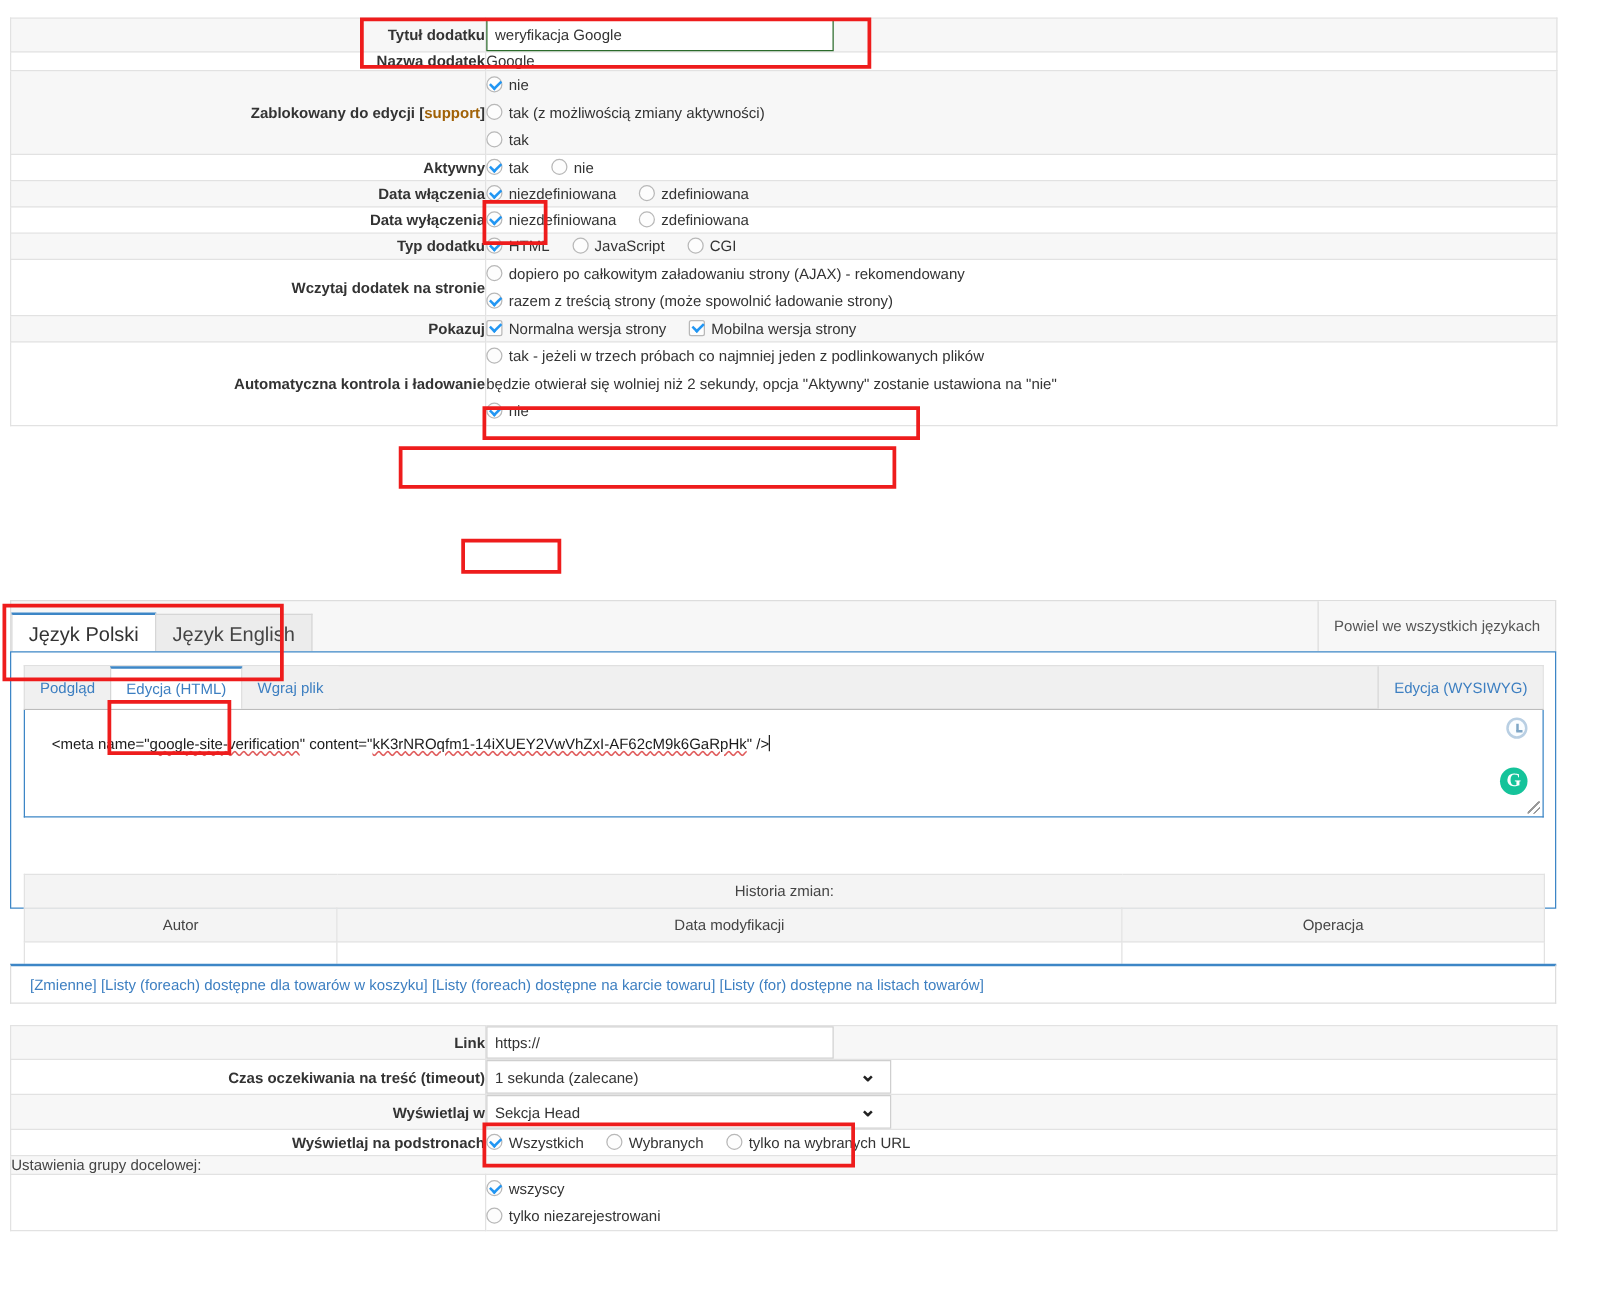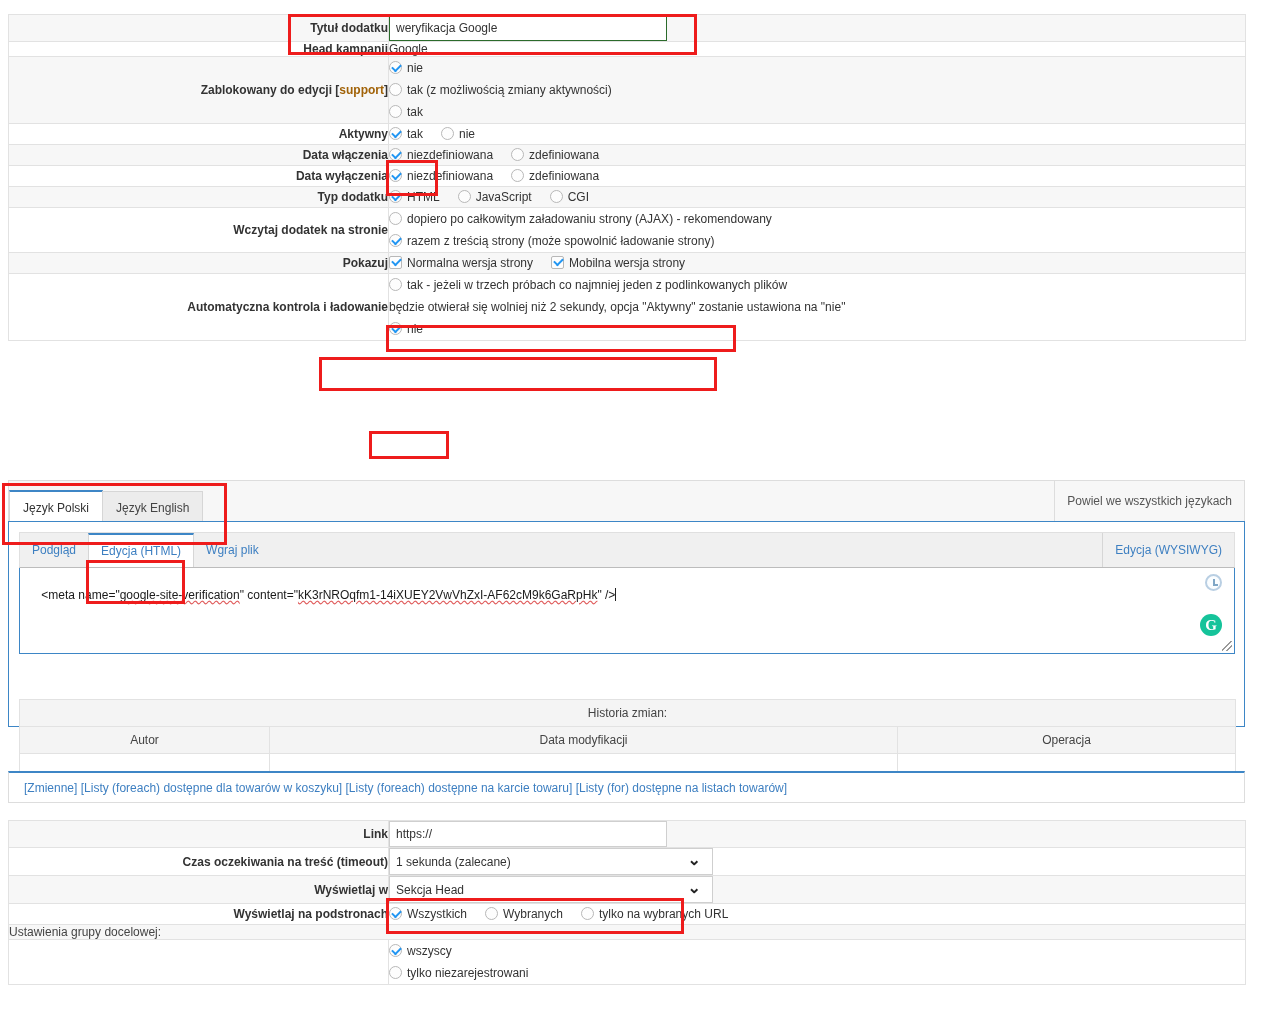--- a/index.html
+++ b/index.html
@@ -132,21 +132,21 @@
     padding: 0 12px;
     font-size: 12px; color: #555;
     border-left: 1px solid #dddddd;
     background: #f7f7f7;
   }
   .tabrow { position: absolute; left: 0; top: 9px; }
   .tab {
     display: inline-block;
     height: 33px; line-height: 33px;
     padding: 0 13px;
-    font-size: 12px;
+    font-size: 16px;
     color: #444;
     background: #ececec;
     border: 1px solid #d6d6d6;
     border-bottom: none;
     margin-right: -1px;
     vertical-align: bottom;
   }
   .tab.active {
     background: #ffffff;
     border-top: 2px solid #3d86c6;
@@ -293,21 +293,21 @@
   <colgroup>
       <col style="width:380px">
       <col style="width:857px">
     </colgroup>
   <tbody id="top-rows">
       <tr class="row-odd">
         <td class="lbl">Tytuł dodatku</td>
         <td class="val"><input class="txtinput green" type="text" value="weryfikacja Google" style=""></td>
       </tr>
       <tr class="row-even">
-        <td class="lbl">Head kampanii</td>
+        <td class="lbl">Nazwa dodatek</td>
         <td class="val"><span>Google</span></td>
       </tr>
       <tr class="row-odd">
         <td class="lbl">Zablokowany do edycji [<span style="color:#a16207">support</span>]</td>
         <td class="val">
           <span class="opt opt-block"><span class="radio on"></span><span>nie</span></span>
           <span class="opt opt-block"><span class="radio"></span><span>tak (z możliwością zmiany aktywności)</span></span>
           <span class="opt opt-block"><span class="radio"></span><span>tak</span></span>
         </td>
       </tr>

